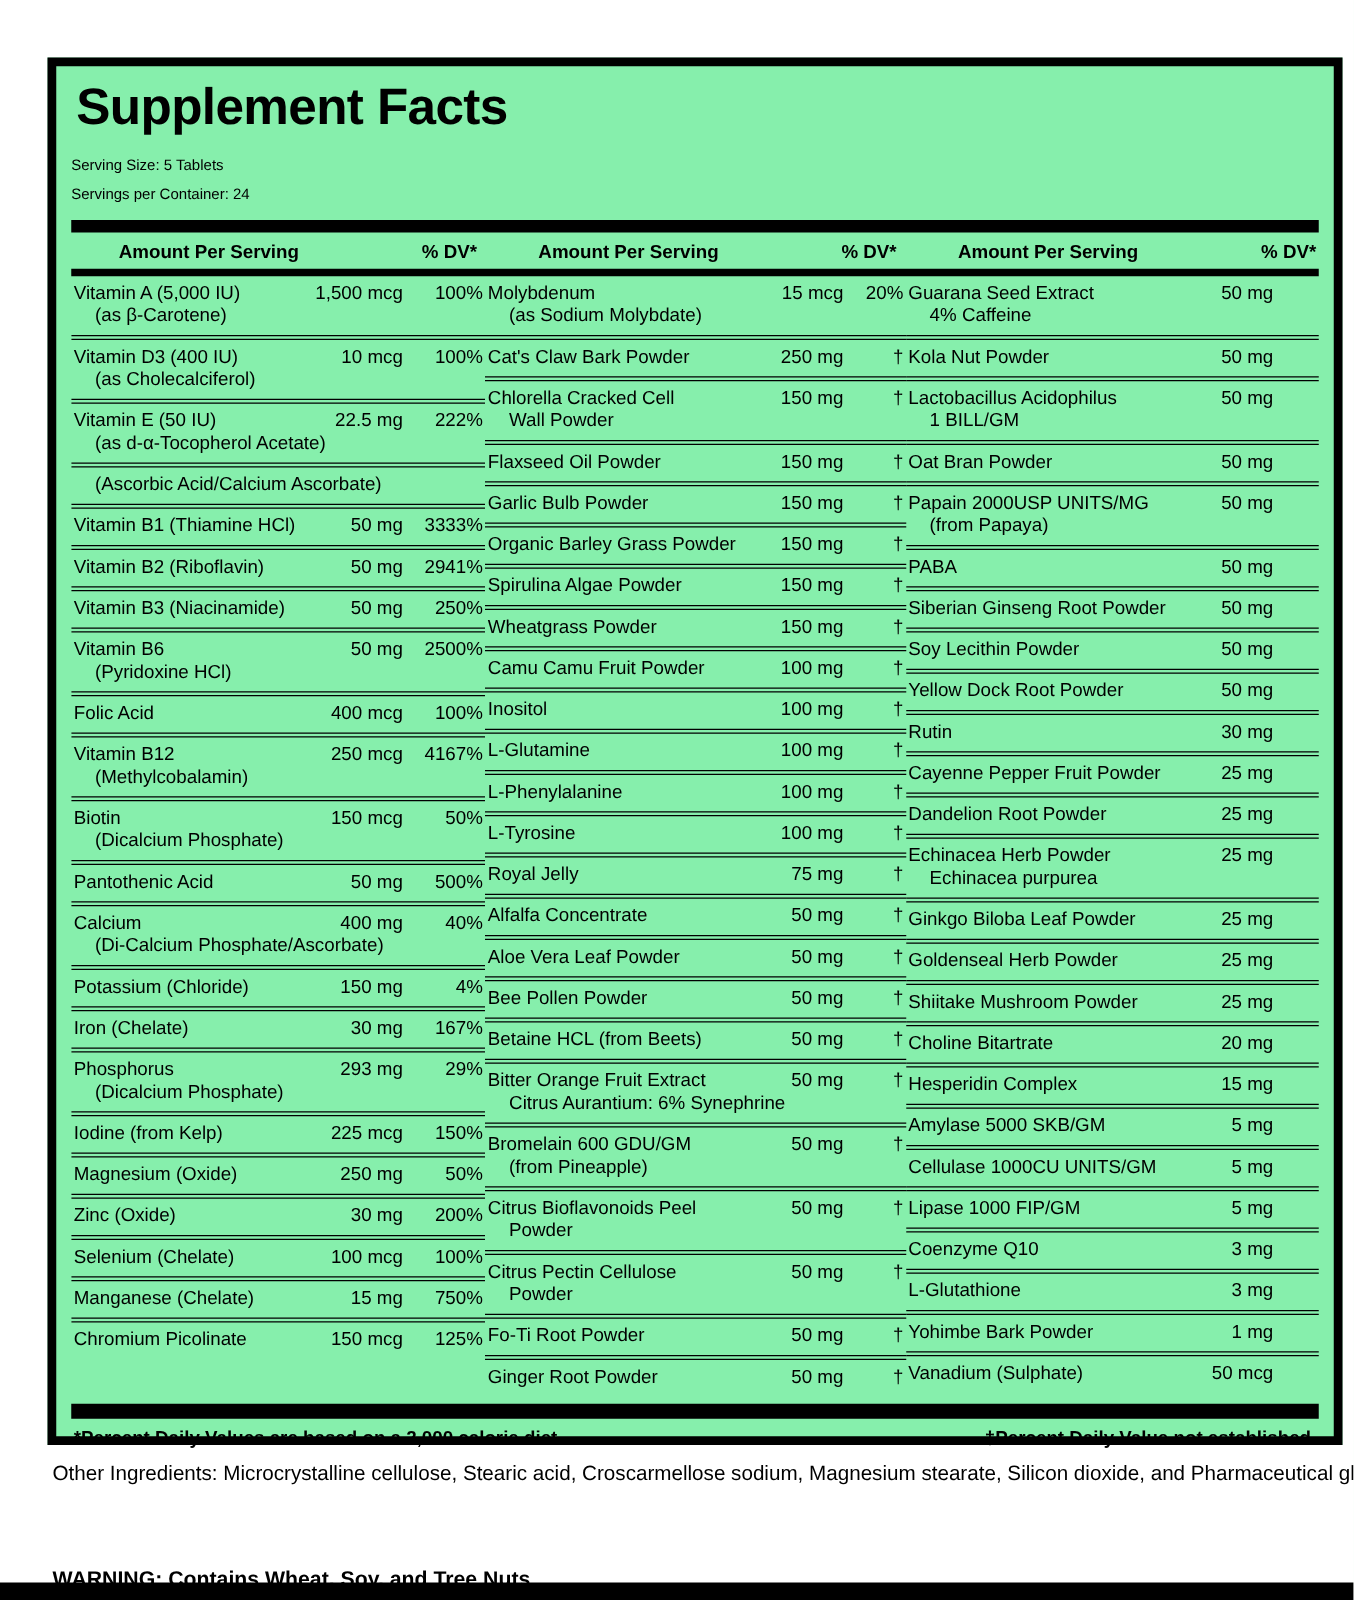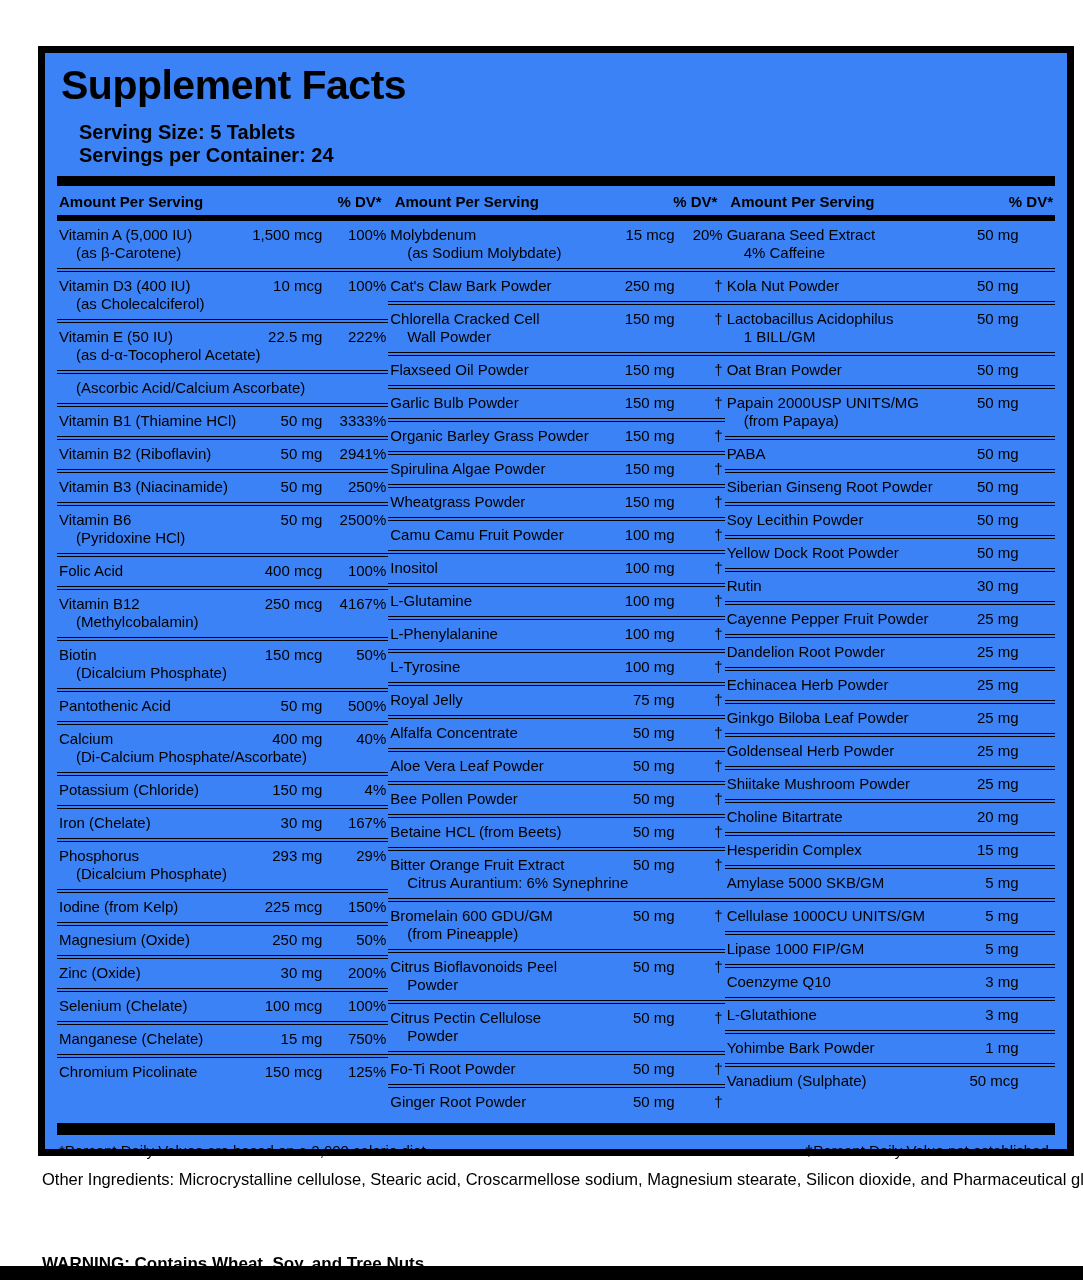--- a/index.html
+++ b/index.html
@@ -2,52 +2,52 @@
 <html><head>
 <meta charset="utf-8">
 <style>
   * { margin:0; padding:0; box-sizing:border-box; }
   html,body { background:#ffffff; }
   body { font-family:"Liberation Sans", sans-serif; color:#000; }
   .page { position:relative; width:1083px; height:1280px; background:#fff; overflow:hidden; }
 
   .facts-box {
     position:absolute; left:38px; top:46px; width:1036px; height:1110px;
-    border:7px solid #000; background:#3b82f6; padding:0 12px;
+    border:7px solid #000; background:#86efac; padding:0 12px;
   }
 
   .title { font-size:41px; font-weight:bold; letter-spacing:-0.5px; margin:9px 0 12px 4px; }
 
-  .serving { margin-left:22px; font-size:20px; font-weight:bold; line-height:23px; }
+  .serving { margin-left:0; font-size:12px; font-weight:normal; line-height:23px; }
 
   .bar { background:#000; width:100%; }
   .bar-top { height:10px; margin-top:9px; }
   .bar-under-header { height:6px; }
   .bar-bottom { height:12px; }
 
   .header-row { display:flex; align-items:center; }
-  .header-cell { flex:1; display:flex; justify-content:space-between; padding:7px 2px 5px 2px; }
+  .header-cell { flex:1; display:flex; justify-content:space-between; padding:7px 2px 5px 2px;margin-left:36px; }
   .header-spacer { width:9px; }
   .header-amount, .header-dv { font-size:15px; font-weight:bold; }
 
   .columns { display:flex; height:902px; overflow:hidden; }
   .col { flex:1; display:flex; flex-direction:column; }
   .col-divider { width:9px; background:#000; }
 
   .row { border-bottom:4px double #000; padding:5px 2px 6px 2px; }
   .col .row:last-child { border-bottom:none; }
   .row-line { display:flex; line-height:18px; font-size:15px; }
   .row-name { flex:1; white-space:nowrap; min-width:0; }
   .row-amt { width:86px; text-align:right; white-space:nowrap; }
   .row-dv { text-align:right; white-space:nowrap; }
   .col-dv-wide .row-dv { width:64px; }
   .col-dv-narrow .row-dv { width:48px; }
   .row-sub { font-size:15px; line-height:18px; padding-left:17px; white-space:nowrap; }
 
-  .footnote-row { display:flex; justify-content:space-between; padding:7px 2px 0 2px; font-size:15px; }
+  .footnote-row { display:flex; justify-content:space-between; padding:7px 2px 0 2px; font-size:15px;font-weight:bold; }
 
   .other-ingredients { position:absolute; left:42px; top:1170px; width:1030px; font-size:16.5px; white-space:nowrap; }
   .other-ingredients .label { font-weight:normal; }
   .warning { position:absolute; left:42px; top:1254px; font-size:17px; font-weight:bold; }
 
   .page-bottom-bar { position:absolute; left:0; bottom:0; width:100%; height:14px; background:#000; }
 </style>
 </head>
 <body>
 
@@ -509,20 +509,21 @@
               <span class="row-amt">25 mg</span>
               <span class="row-dv">†</span>
             </div>
           </div>
           <div class="row">
             <div class="row-line">
               <span class="row-name">Echinacea Herb Powder</span>
               <span class="row-amt">25 mg</span>
               <span class="row-dv">†</span>
             </div>
+            <div class="row-sub">Echinacea purpurea</div>
           </div>
           <div class="row">
             <div class="row-line">
               <span class="row-name">Ginkgo Biloba Leaf Powder</span>
               <span class="row-amt">25 mg</span>
               <span class="row-dv">†</span>
             </div>
           </div>
           <div class="row">
             <div class="row-line">

